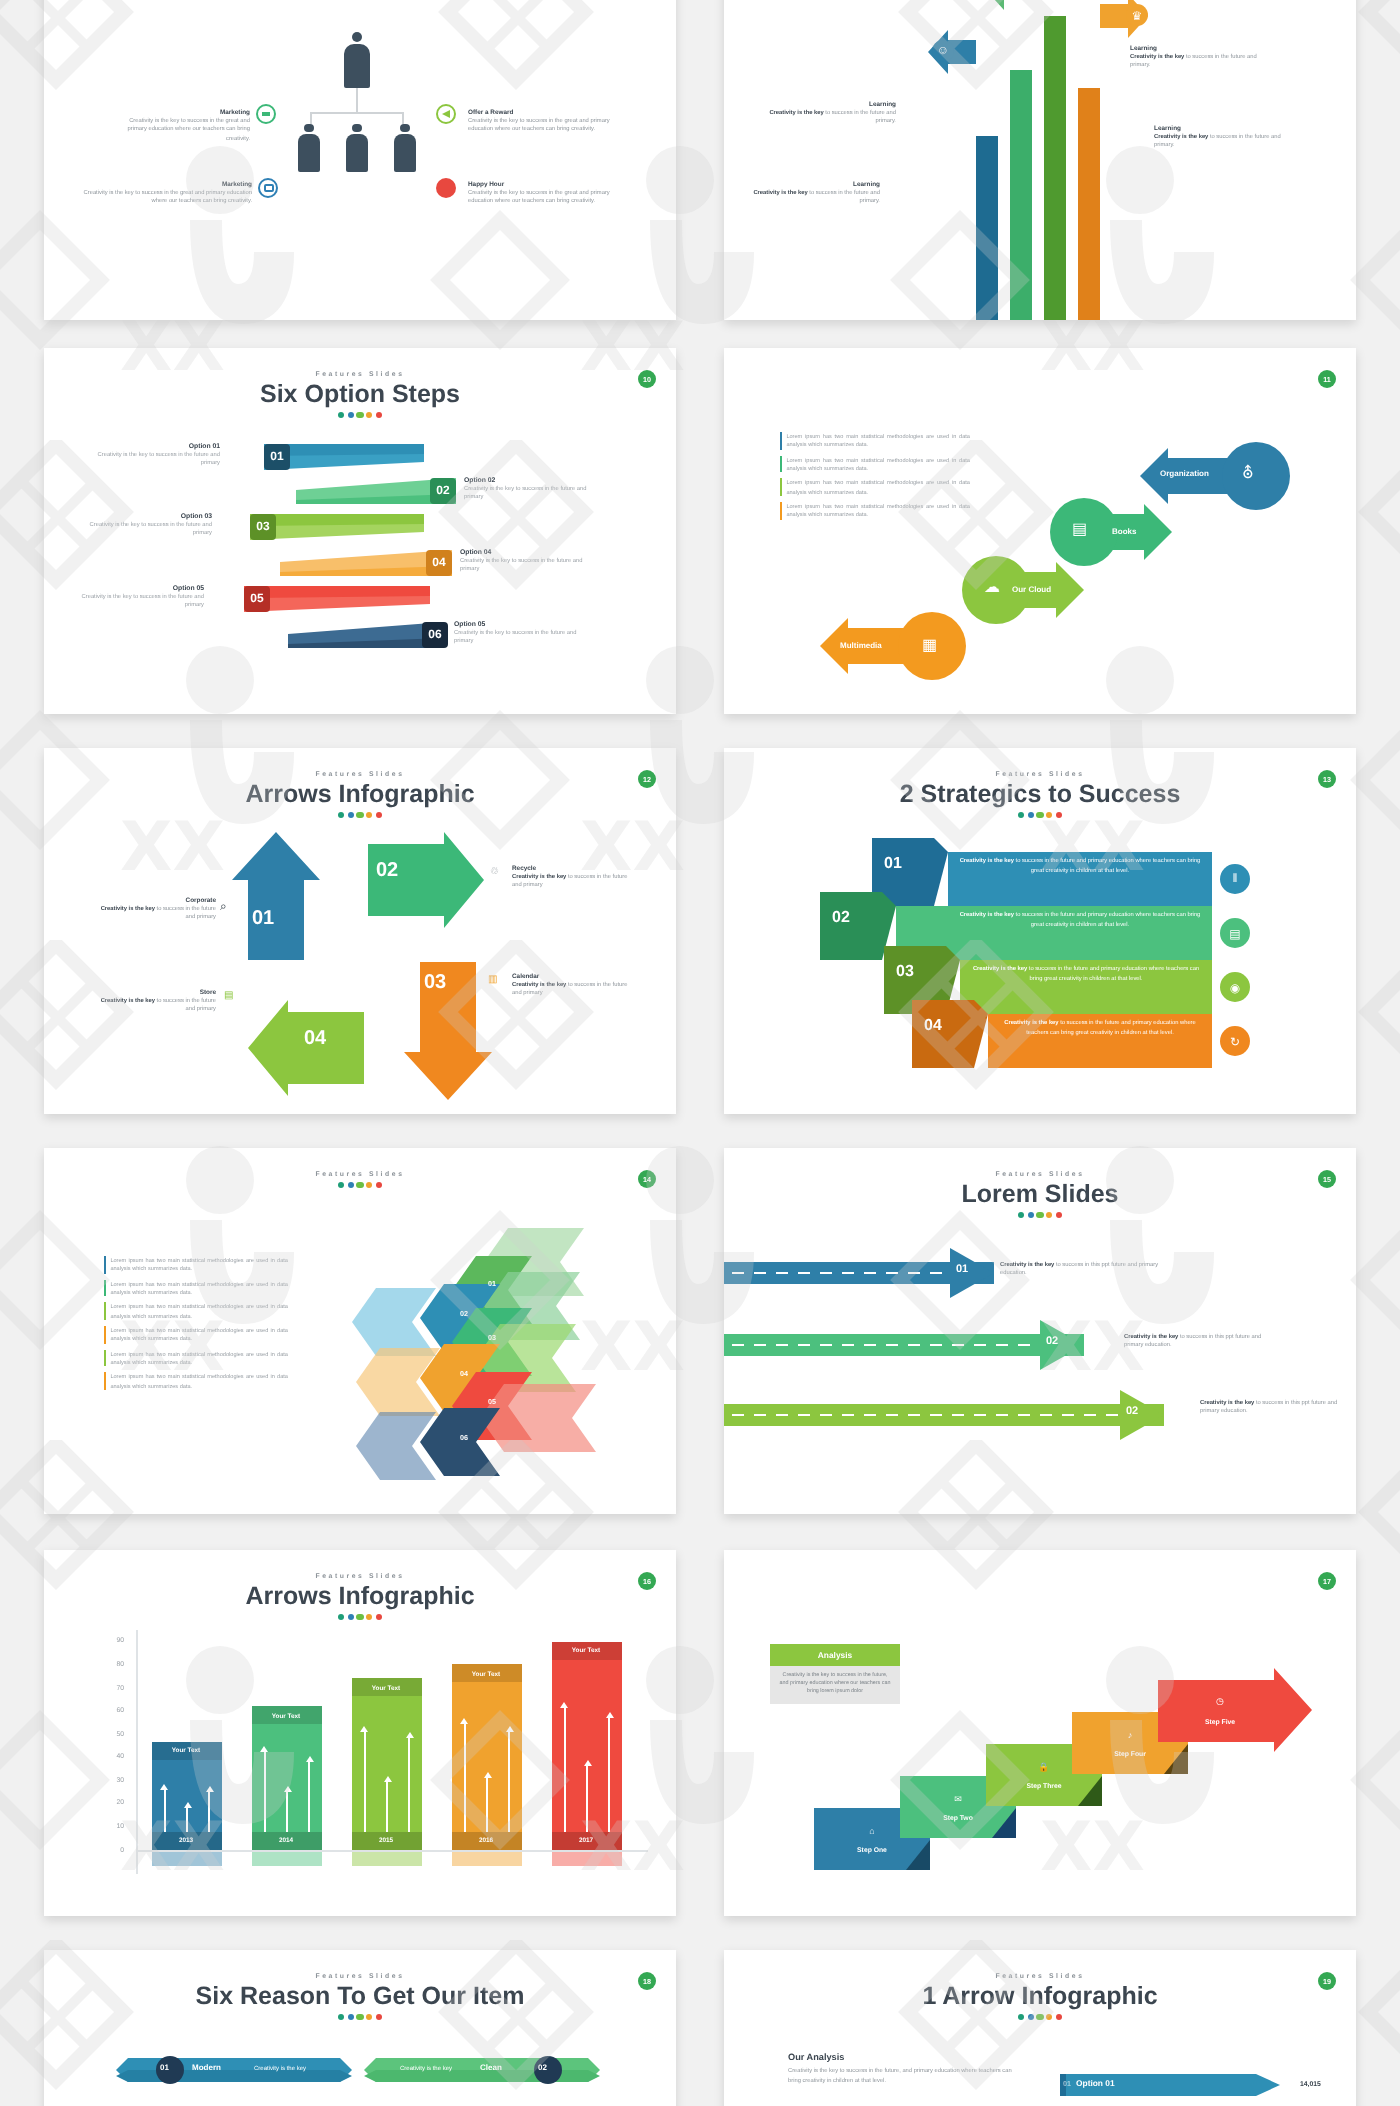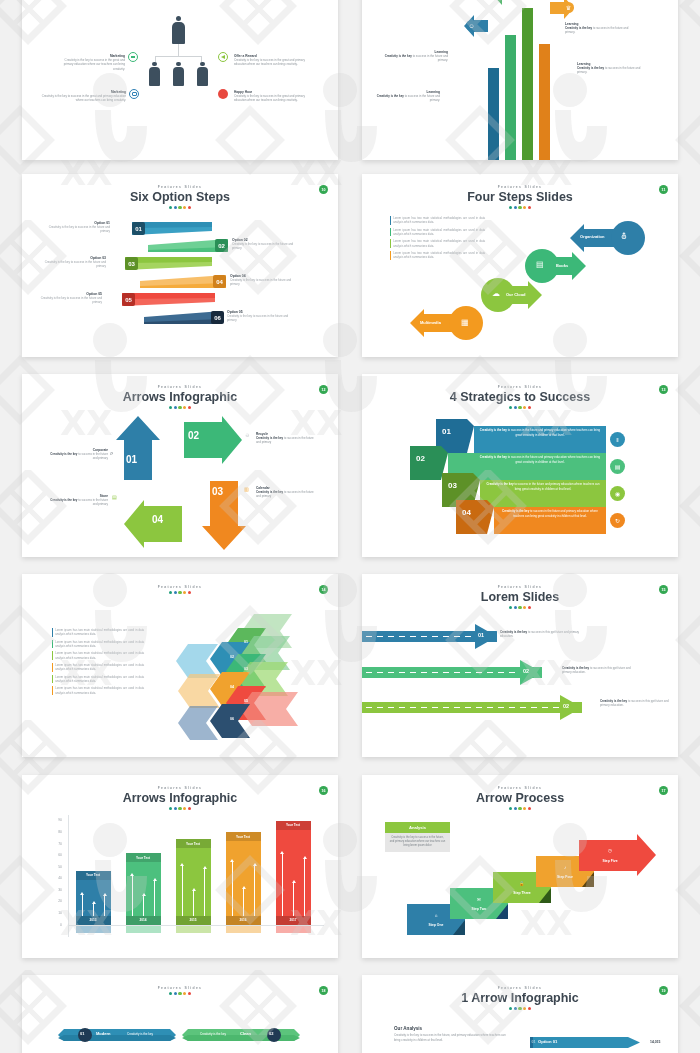--- a/index.html
+++ b/index.html
@@ -287,31 +287,20 @@
           <div class="opt-txt" style="left:205px;top:-1px;">
             <div class="h">Option 05</div>
             <div class="p">Creativity is the key to success in the future and primary</div>
           </div>
         </div>
       </div>
     </div>
 
     <div class="slide col1" style="top:174px;height:183px;">
       <div class="slide-inner">
-        <div class="sl-head">
-          <div class="sl-kicker">Features Slides</div>
-          <div class="sl-title">Four Steps Slides</div>
-          <div class="sl-dots">
-            <i style="background:#1f9e78"></i>
-              <i style="background:#2f80b5"></i>
-              <i style="background:#6cbf43"></i>
-              <i style="background:#f0a22e"></i>
-              <i style="background:#e8483f"></i>
-          </div>
-        </div>
         <div class="badge">11</div>
 
         <div style="position:absolute;left:28px;top:42px;width:95px;">
           <div class="bullet-row">
             <span class="bar" style="background:#2e7fa8"></span>
             <span class="txt">Lorem ipsum has two main statistical methodologies are used in data analysis which summarizes data.</span>
           </div>
           <div class="bullet-row">
             <span class="bar" style="background:#3cb878"></span>
             <span class="txt">Lorem ipsum has two main statistical methodologies are used in data analysis which summarizes data.</span>
@@ -400,21 +389,21 @@
           <div class="tiny"><b style="color:#3c4650">Creativity is the key</b><span> to success in the future and primary</span></div>
         </div>
         <div style="position:absolute;left:90px;top:120px;color:#8cc63f;font-size:5px;">▤</div>
       </div>
     </div>
 
     <div class="slide col1" style="top:374px;height:183px;">
       <div class="slide-inner">
         <div class="sl-head">
           <div class="sl-kicker">Features Slides</div>
-          <div class="sl-title">4 Strategics to Success</div>
+          <div class="sl-title">2 Strategics to Success</div>
           <div class="sl-dots">
             <i style="background:#1f9e78"></i>
               <i style="background:#2f80b5"></i>
               <i style="background:#6cbf43"></i>
               <i style="background:#f0a22e"></i>
               <i style="background:#e8483f"></i>
           </div>
         </div>
         <div class="badge">13</div>
 
@@ -651,31 +640,20 @@
             <div class="bc-arrow" style="left:271px;top:108.31578947368422px;height:32.68421052631578px;"></div>
             <div class="bc-arrowhead" style="left:269.5px;top:105.31578947368422px;"></div>
             <div class="bc-arrow" style="left:282.2px;top:84px;height:57px;"></div>
             <div class="bc-arrowhead" style="left:280.7px;top:81px;"></div>
           </div>
       </div>
     </div>
 
     <div class="slide col1" style="top:775px;height:183px;">
       <div class="slide-inner">
-        <div class="sl-head">
-          <div class="sl-kicker">Features Slides</div>
-          <div class="sl-title">Arrow Process</div>
-          <div class="sl-dots">
-            <i style="background:#1f9e78"></i>
-              <i style="background:#2f80b5"></i>
-              <i style="background:#6cbf43"></i>
-              <i style="background:#f0a22e"></i>
-              <i style="background:#e8483f"></i>
-          </div>
-        </div>
         <div class="badge">17</div>
 
         <div style="position:absolute;left:23px;top:47px;width:65px;">
           <div style="background:#8cc63f;color:#fff;font-size:4.2px;font-weight:700;text-align:center;padding:3px 0;">Analysis</div>
           <div style="background:#e6e6e6;color:#7b8288;font-size:2.7px;line-height:1.55;text-align:center;padding:3px 4px;">Creativity is the key to success in the future, and primary education where our teachers can bring lorem ipsum dolor</div>
         </div>
 
         <svg width="316" height="183" style="position:absolute;left:0;top:0;">
           <rect x="45" y="129" width="58" height="31" fill="#2e7fa8"></rect>
           <polygon points="91,160 103,160 103,145" fill="#184a66"></polygon>
@@ -697,20 +675,21 @@
         <div style="position:absolute;left:174px;top:90px;width:58px;text-align:center;color:#fff;font-size:4.5px;">♪</div>
         <div class="ap-step" style="left:217px;top:84px;width:62px;">Step Five</div>
         <div style="position:absolute;left:217px;top:73px;width:62px;text-align:center;color:#fff;font-size:4.5px;">◷</div>
       </div>
     </div>
 
     <div class="slide col0" style="top:975px;height:183px;">
       <div class="slide-inner">
         <div class="sl-head">
           <div class="sl-kicker">Features Slides</div>
+          <div class="sl-title">Six Reason To Get Our Item</div>
           <div class="sl-dots">
             <i style="background:#1f9e78"></i>
               <i style="background:#2f80b5"></i>
               <i style="background:#6cbf43"></i>
               <i style="background:#f0a22e"></i>
               <i style="background:#e8483f"></i>
           </div>
         </div>
         <div class="badge">18</div>
 

